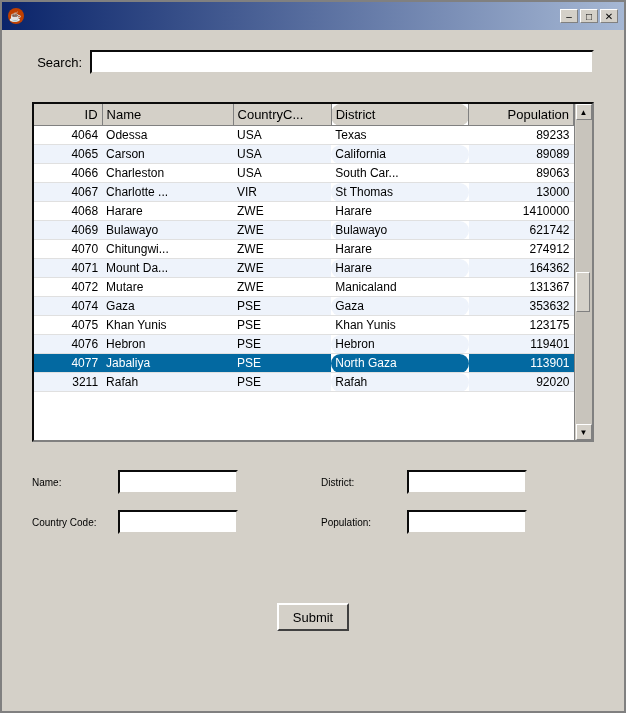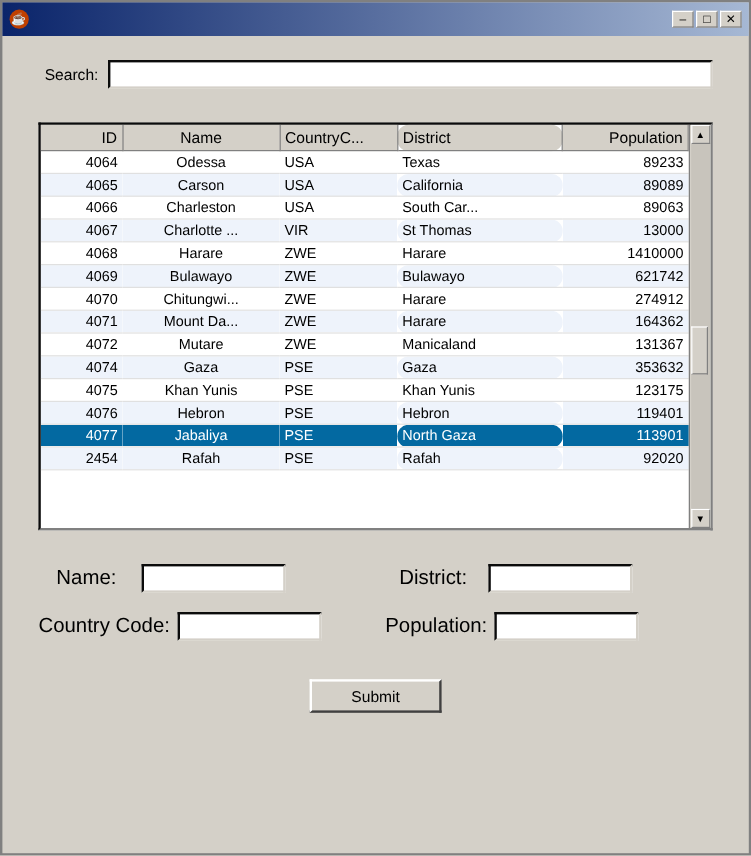--- a/index.html
+++ b/index.html
@@ -139,21 +139,21 @@
     }
     tbody td {
       border-bottom: 1px solid #e0e0e0;
       padding: 2px 4px;
       font-size: 12px;
       overflow: hidden;
       text-overflow: ellipsis;
       white-space: nowrap;
     }
     .col-id { width: 52px; text-align: right; }
-    .col-name { width: 100px; text-align: center; }
+    .col-name { width: 100px; }
     .col-country { width: 75px; }
     .col-district { width: 105px; border-radius: 10px; }
     .col-population { width: 80px; text-align: right; }
     .scrollbar {
       position: absolute;
       right: 0;
       top: 0;
       bottom: 0;
       width: 18px;
       background: #d4d0c8;
@@ -204,55 +204,56 @@
       gap: 16px;
     }
     .form-group {
       display: flex;
       align-items: center;
       gap: 6px;
       flex: 1;
     }
     .form-label {
       min-width: 80px;
-      text-align: center;
-      font-size: 17px;
+      text-align: left;
+      font-size: 10px;
     }
     .form-input {
       width: 120px;
       height: 24px;
       background: white;
       border: 2px inset #808080;
       border-top-color: #606060;
       border-left-color: #606060;
       border-bottom-color: #d4d0c8;
       border-right-color: #d4d0c8;
       font-size: 13px;
       padding: 0 4px;
       outline: none;
     }
     .submit-row {
       display: flex;
       justify-content: center;
       margin-top: 4px;
     }
     .submit-btn {
-      width: 110px;
+      width: 72px;
       height: 28px;
       background: #d4d0c8;
       border: 2px solid #808080;
       border-top-color: #fff;
       border-left-color: #fff;
       border-bottom-color: #404040;
       border-right-color: #404040;
       font-size: 13px;
       cursor: pointer;
       display: flex;
       align-items: center;
       justify-content: center;
+      margin-top: 37px;
     }
     .table-inner {
       overflow: hidden;
       height: 100%;
       padding-right: 18px;
     }
   </style>
 </head>
 <body>
 
@@ -372,21 +373,21 @@
                 <td class="col-population">119401</td>
               </tr>
               <tr class="selected">
                 <td class="col-id">4077</td>
                 <td class="col-name">Jabaliya</td>
                 <td class="col-country">PSE</td>
                 <td class="col-district">North Gaza</td>
                 <td class="col-population">113901</td>
               </tr>
               <tr>
-                <td class="col-id">2454</td>
+                <td class="col-id">3211</td>
                 <td class="col-name">Rafah</td>
                 <td class="col-country">PSE</td>
                 <td class="col-district">Rafah</td>
                 <td class="col-population">92020</td>
               </tr>
             </tbody>
         </table>
       </div>
       <div class="scrollbar">
         <div class="scrollbar-up">▲</div>

